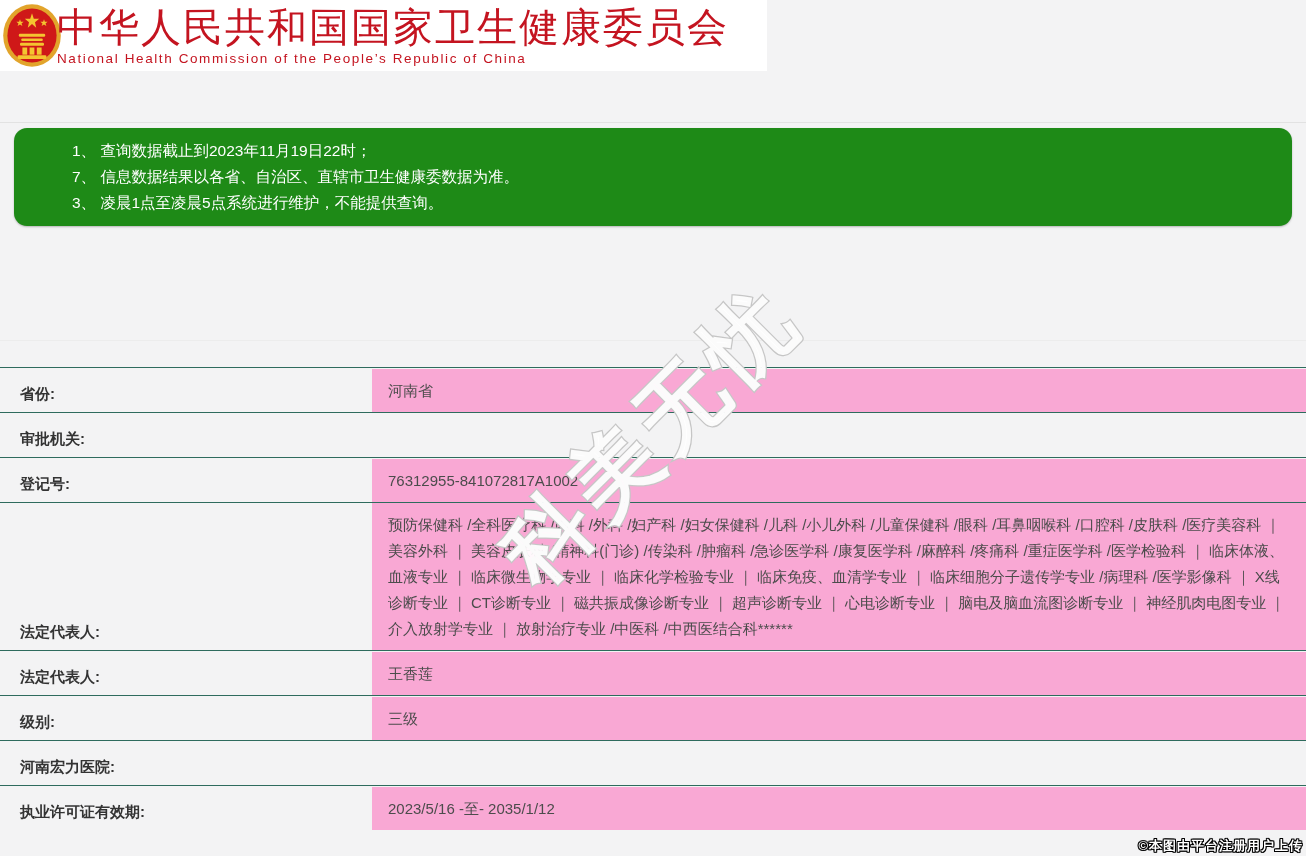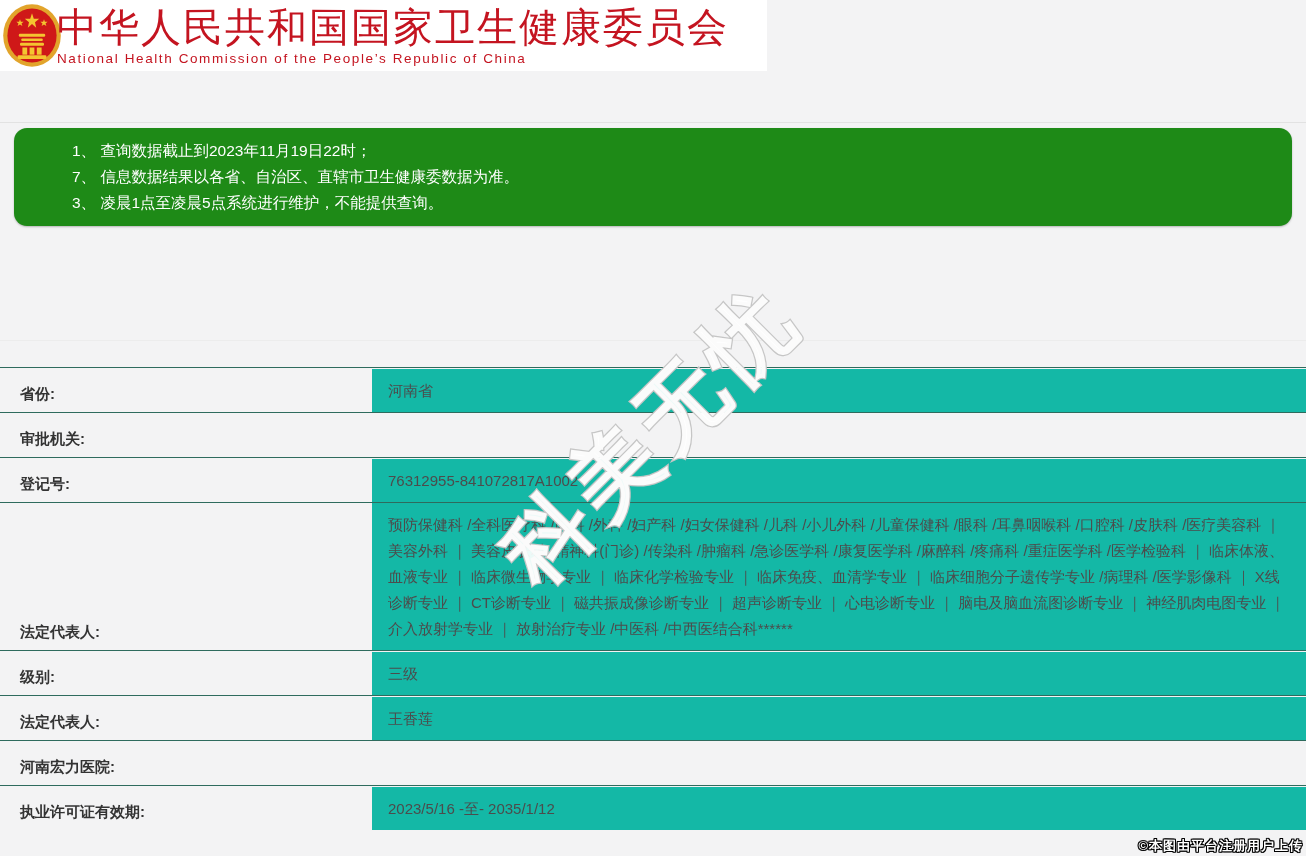--- a/index.html
+++ b/index.html
@@ -102,21 +102,21 @@
     font-size: 15px;
     font-weight: bold;
     color: #333333;
     line-height: 21px;
     background: #f3f3f4;
     flex: 0 0 auto;
   }
   .row-value {
     flex: 1 1 auto;
     box-sizing: border-box;
-    background: #14b8a6;
+    background: #f9a8d4;
     padding: 9px 12px 8px 16px;
     font-size: 15px;
     color: #4c4c4c;
     line-height: 26px;
   }
 
   
   .watermark {
     position: absolute; left: 390px; top: 175px;
     width: 520px; height: 520px;
@@ -188,26 +188,26 @@
       </div>
       <div class="table-row">
         <div class="row-label">登记号:</div>
         <div class="row-value">76312955-841072817A1002</div>
       </div>
       <div class="table-row">
         <div class="row-label">法定代表人:</div>
         <div class="row-value">预防保健科 /全科医疗科 /内科 /外科 /妇产科 /妇女保健科 /儿科 /小儿外科 /儿童保健科 /眼科 /耳鼻咽喉科 /口腔科 /皮肤科 /医疗美容科 ｜ 美容外科 ｜ 美容皮肤科 /精神科(门诊) /传染科 /肿瘤科 /急诊医学科 /康复医学科 /麻醉科 /疼痛科 /重症医学科 /医学检验科 ｜ 临床体液、血液专业 ｜ 临床微生物学专业 ｜ 临床化学检验专业 ｜ 临床免疫、血清学专业 ｜ 临床细胞分子遗传学专业 /病理科 /医学影像科 ｜ X线诊断专业 ｜ CT诊断专业 ｜ 磁共振成像诊断专业 ｜ 超声诊断专业 ｜ 心电诊断专业 ｜ 脑电及脑血流图诊断专业 ｜ 神经肌肉电图专业 ｜ 介入放射学专业 ｜ 放射治疗专业 /中医科 /中西医结合科******</div>
       </div>
       <div class="table-row">
+        <div class="row-label">法定代表人:</div>
+        <div class="row-value">王香莲</div>
+      </div>
+      <div class="table-row">
         <div class="row-label">级别:</div>
         <div class="row-value">三级</div>
-      </div>
-      <div class="table-row">
-        <div class="row-label">法定代表人:</div>
-        <div class="row-value">王香莲</div>
       </div>
       <div class="table-row">
         <div class="row-label">河南宏力医院:</div>
       </div>
       <div class="table-row">
         <div class="row-label">执业许可证有效期:</div>
         <div class="row-value">2023/5/16 -至- 2035/1/12</div>
       </div>
     </div>
 

